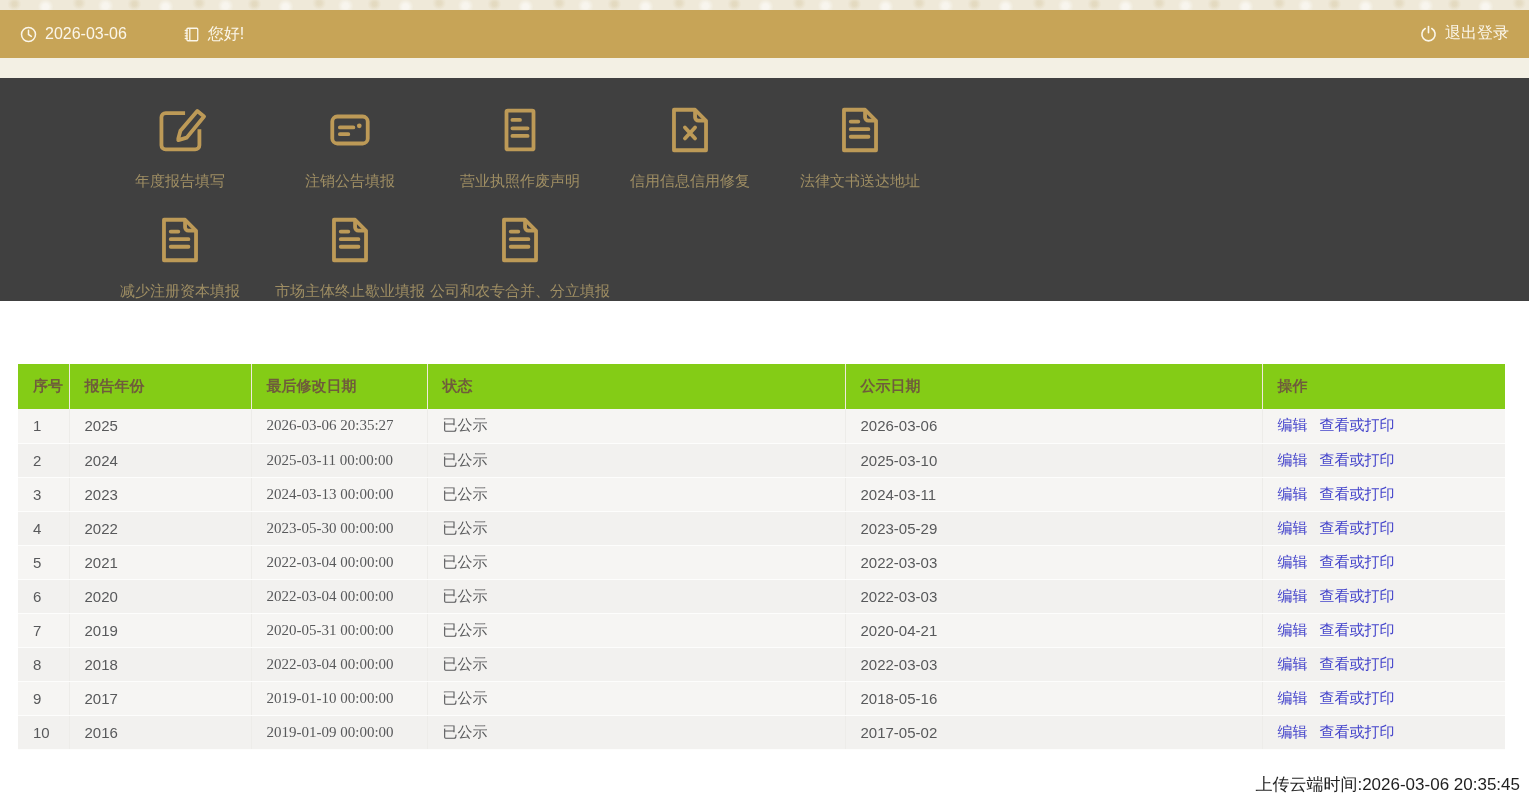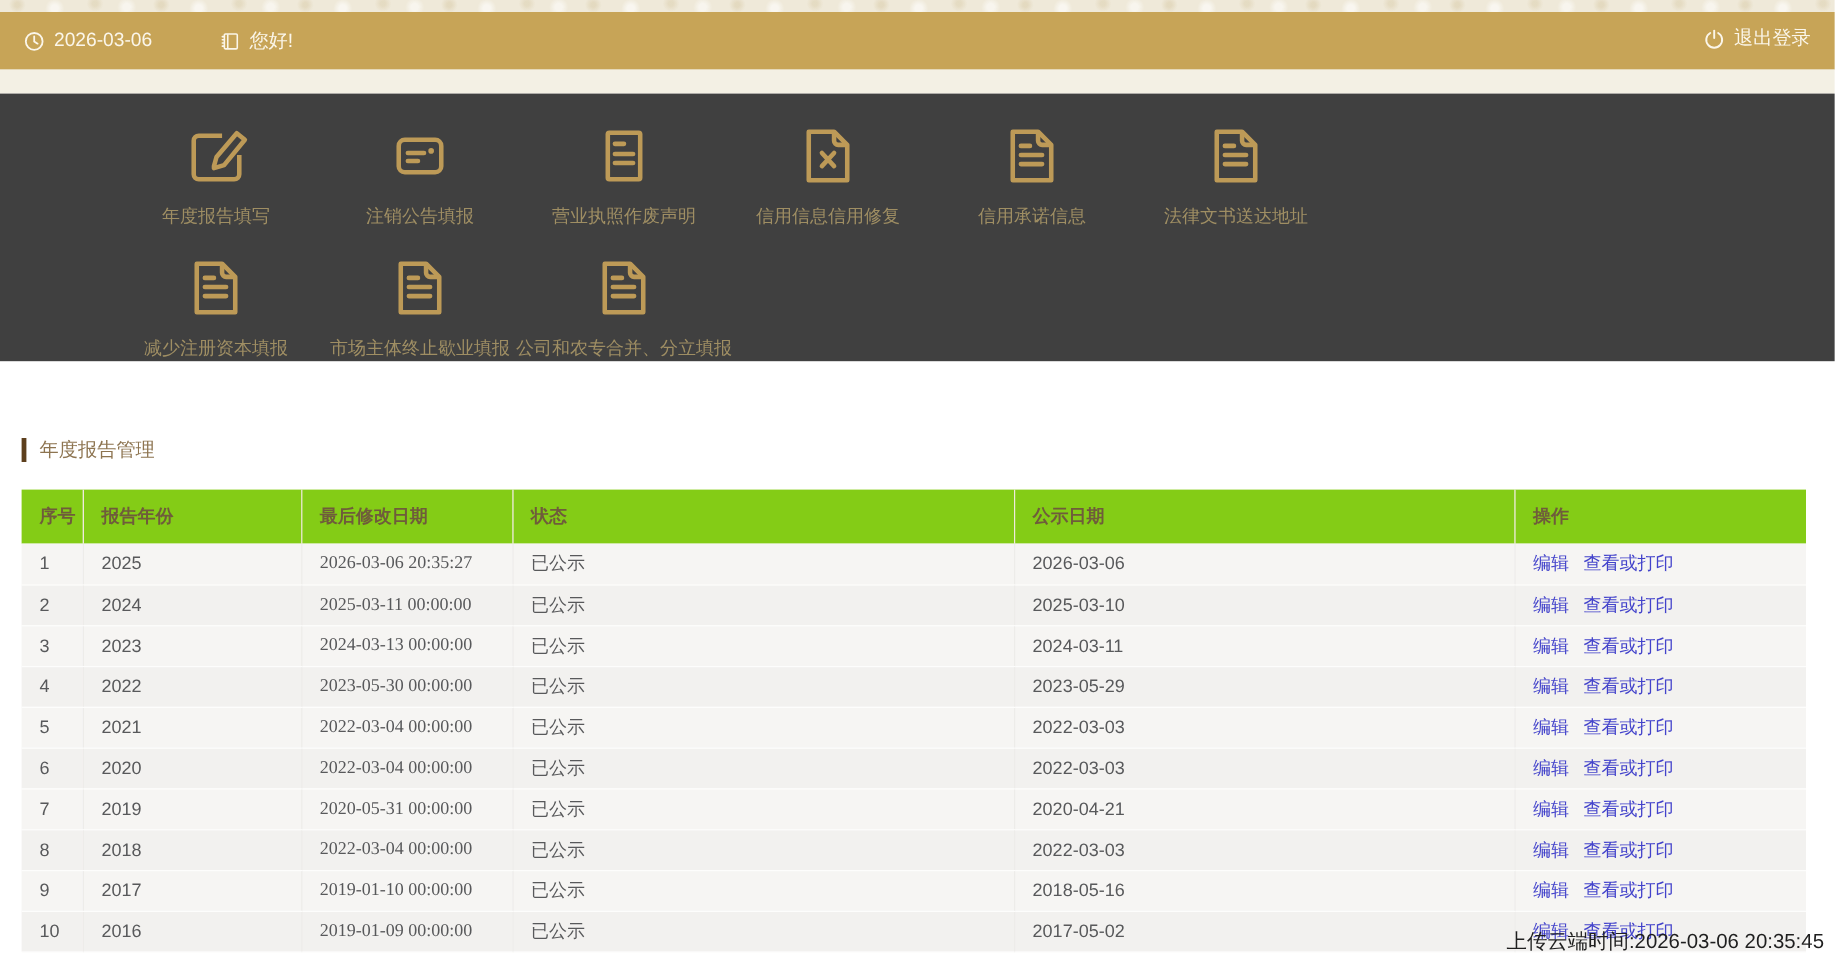--- a/index.html
+++ b/index.html
@@ -154,30 +154,20 @@
     <span class="qa-label">信用信息信用修复</span>
   </div>
       <div class="qa-item">
     <span class="qa-icon">
           <svg viewBox="0 0 64 64" fill="none" stroke="#bd9a57" stroke-width="4.5" stroke-linejoin="round">
             <path d="M13 8h25l13 13v35H13z"></path>
             <path d="M38 8v9a4 4 0 0 0 4 4h9"></path>
             <path stroke-linecap="round" d="M21 22h9M21 31h21M21 40h21"></path>
           </svg>
         </span>
-    <span class="qa-label">信用承诺信息</span>
-  </div>
-      <div class="qa-item">
-    <span class="qa-icon">
-          <svg viewBox="0 0 64 64" fill="none" stroke="#bd9a57" stroke-width="4.5" stroke-linejoin="round">
-            <path d="M13 8h25l13 13v35H13z"></path>
-            <path d="M38 8v9a4 4 0 0 0 4 4h9"></path>
-            <path stroke-linecap="round" d="M21 22h9M21 31h21M21 40h21"></path>
-          </svg>
-        </span>
     <span class="qa-label">法律文书送达地址</span>
   </div>
     </div>
   <div class="qa-row" id="qa-row2">
       <div class="qa-item">
     <span class="qa-icon">
           <svg viewBox="0 0 64 64" fill="none" stroke="#bd9a57" stroke-width="4.5" stroke-linejoin="round">
             <path d="M13 8h25l13 13v35H13z"></path>
             <path d="M38 8v9a4 4 0 0 0 4 4h9"></path>
             <path stroke-linecap="round" d="M21 22h9M21 31h21M21 40h21"></path>
@@ -202,24 +192,20 @@
             <path d="M38 8v9a4 4 0 0 0 4 4h9"></path>
             <path stroke-linecap="round" d="M21 22h9M21 31h21M21 40h21"></path>
           </svg>
         </span>
     <span class="qa-label">公司和农专合并、分立填报</span>
   </div>
     </div>
 </section>
 
 <section class="report-section">
-  <div class="section-title-wrap">
-    <span class="accent-bar"></span>
-    <h2 class="section-title">年度报告管理</h2>
-  </div>
   <table class="report-table">
     <thead>
         <tr id="table-head-row">
           <th>序号</th>
           <th>报告年份</th>
           <th>最后修改日期</th>
           <th>状态</th>
           <th>公示日期</th>
           <th>操作</th>
         </tr>

